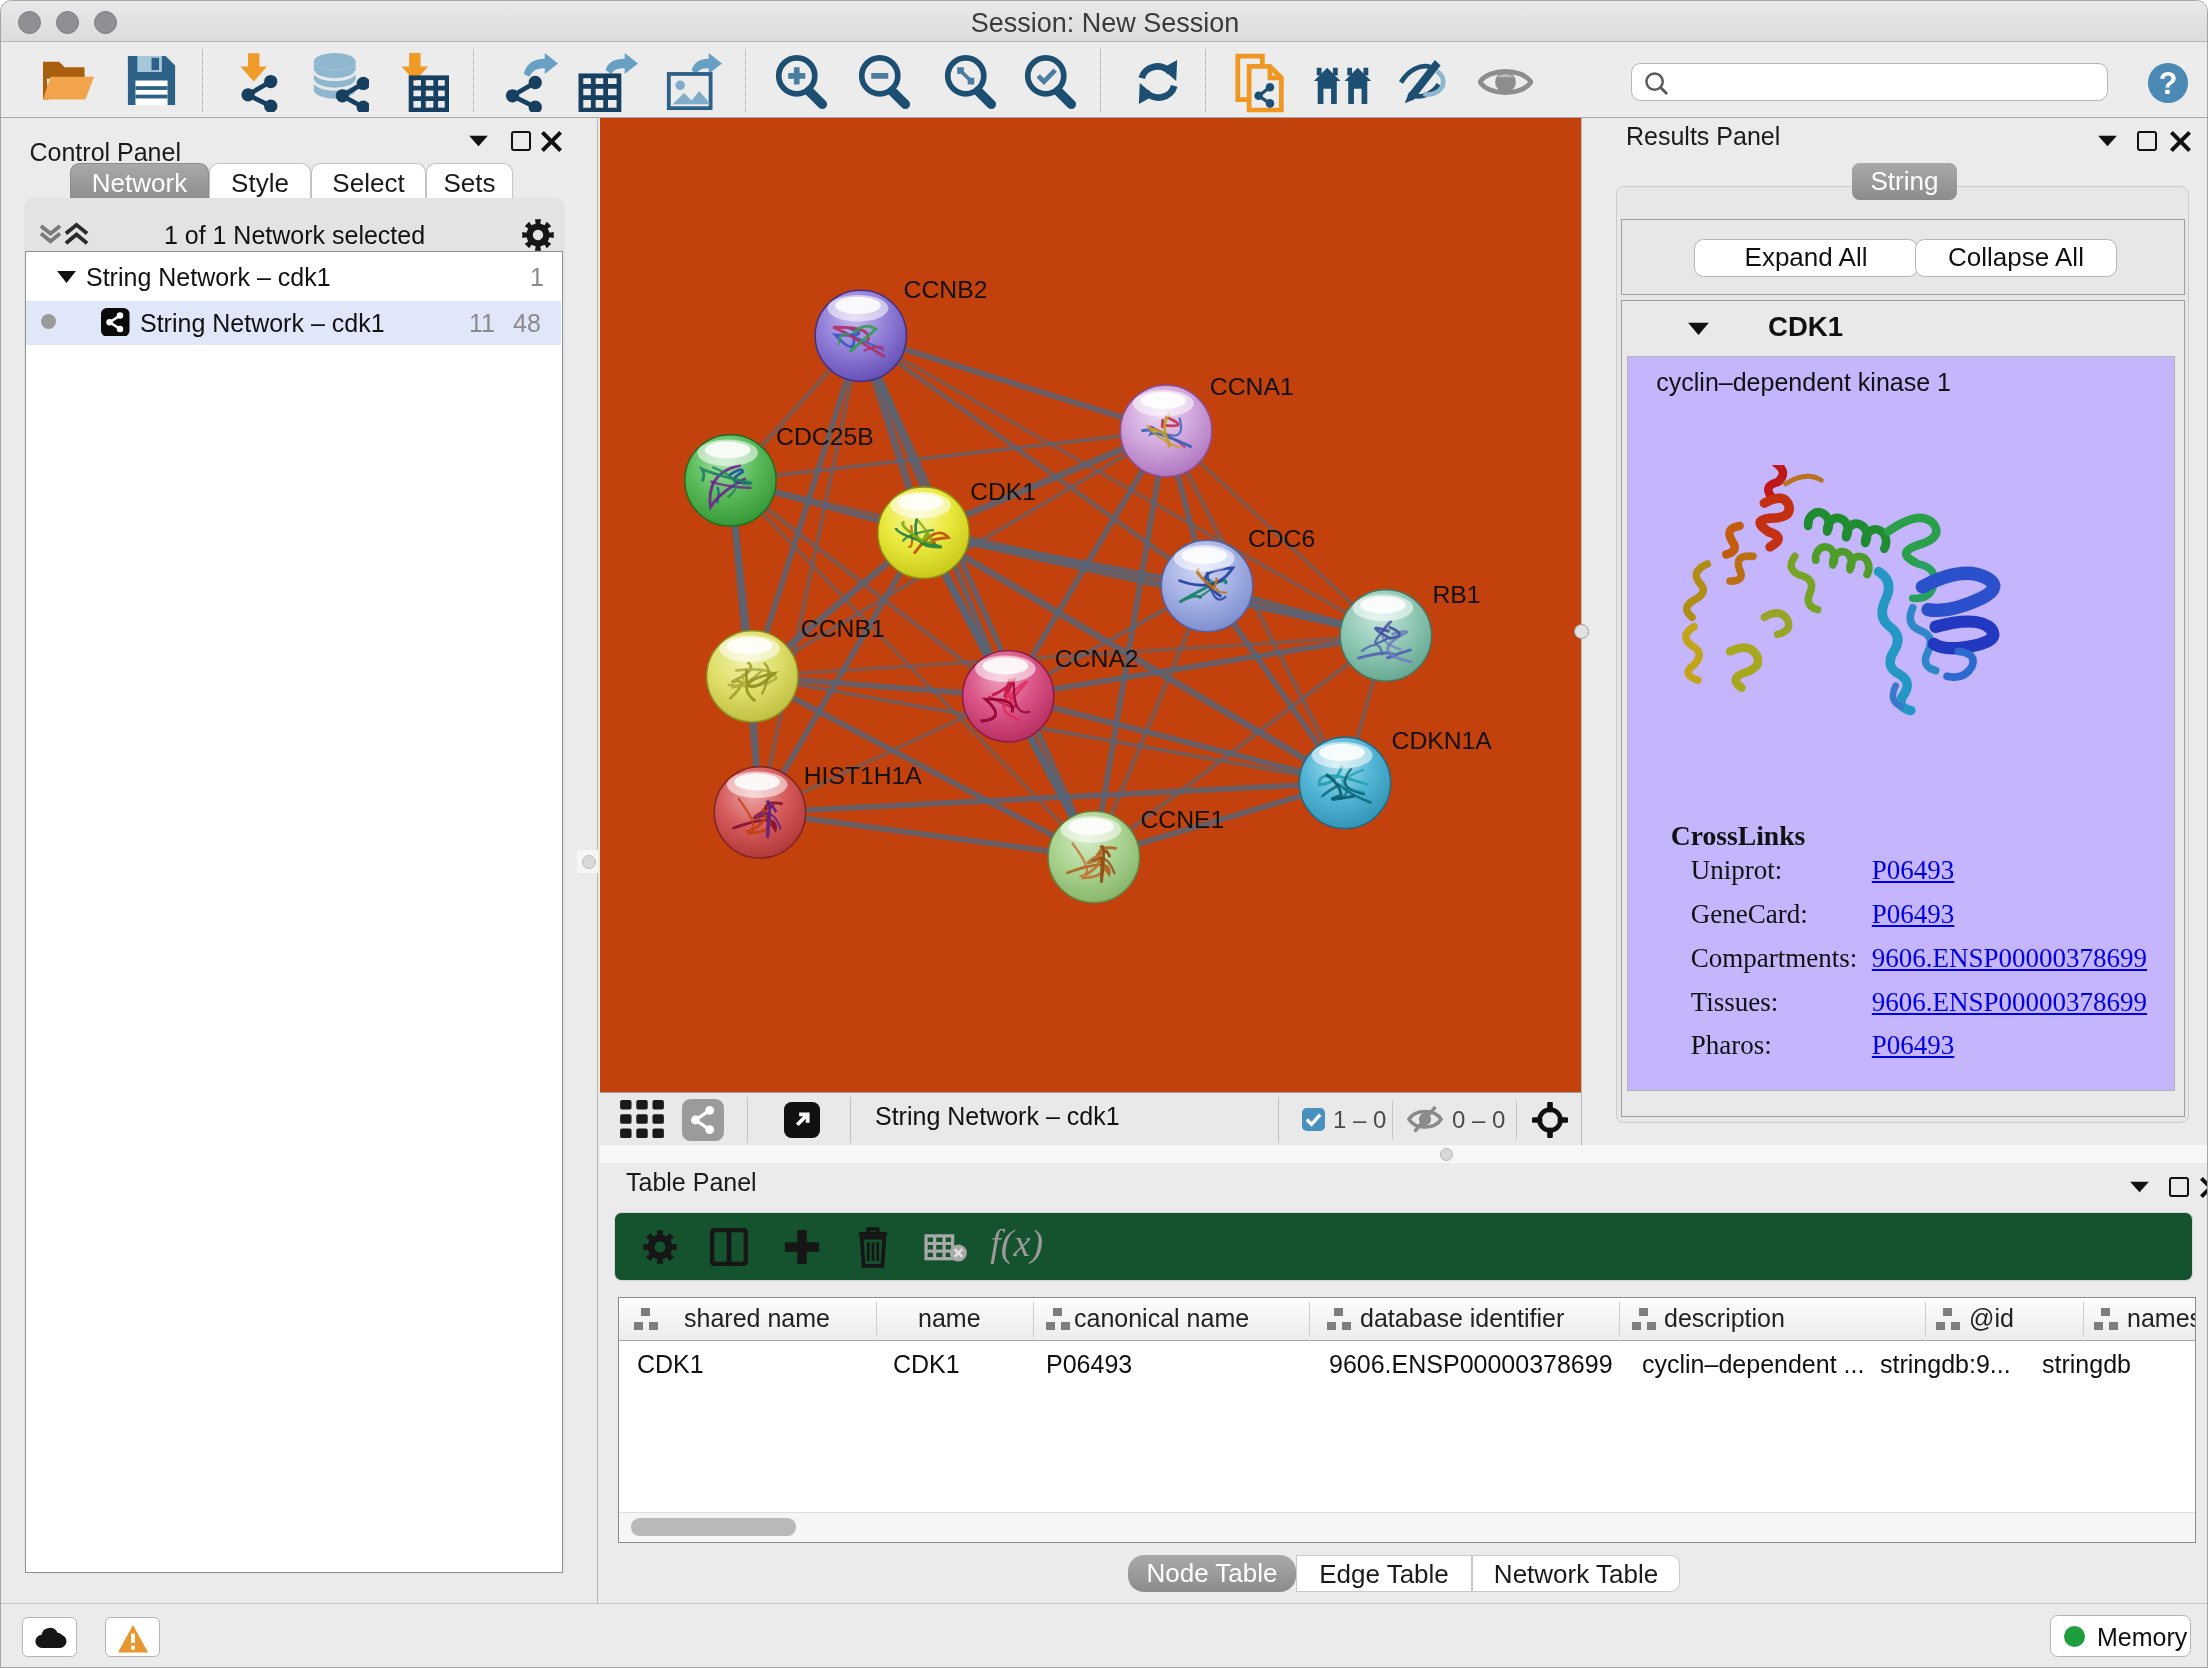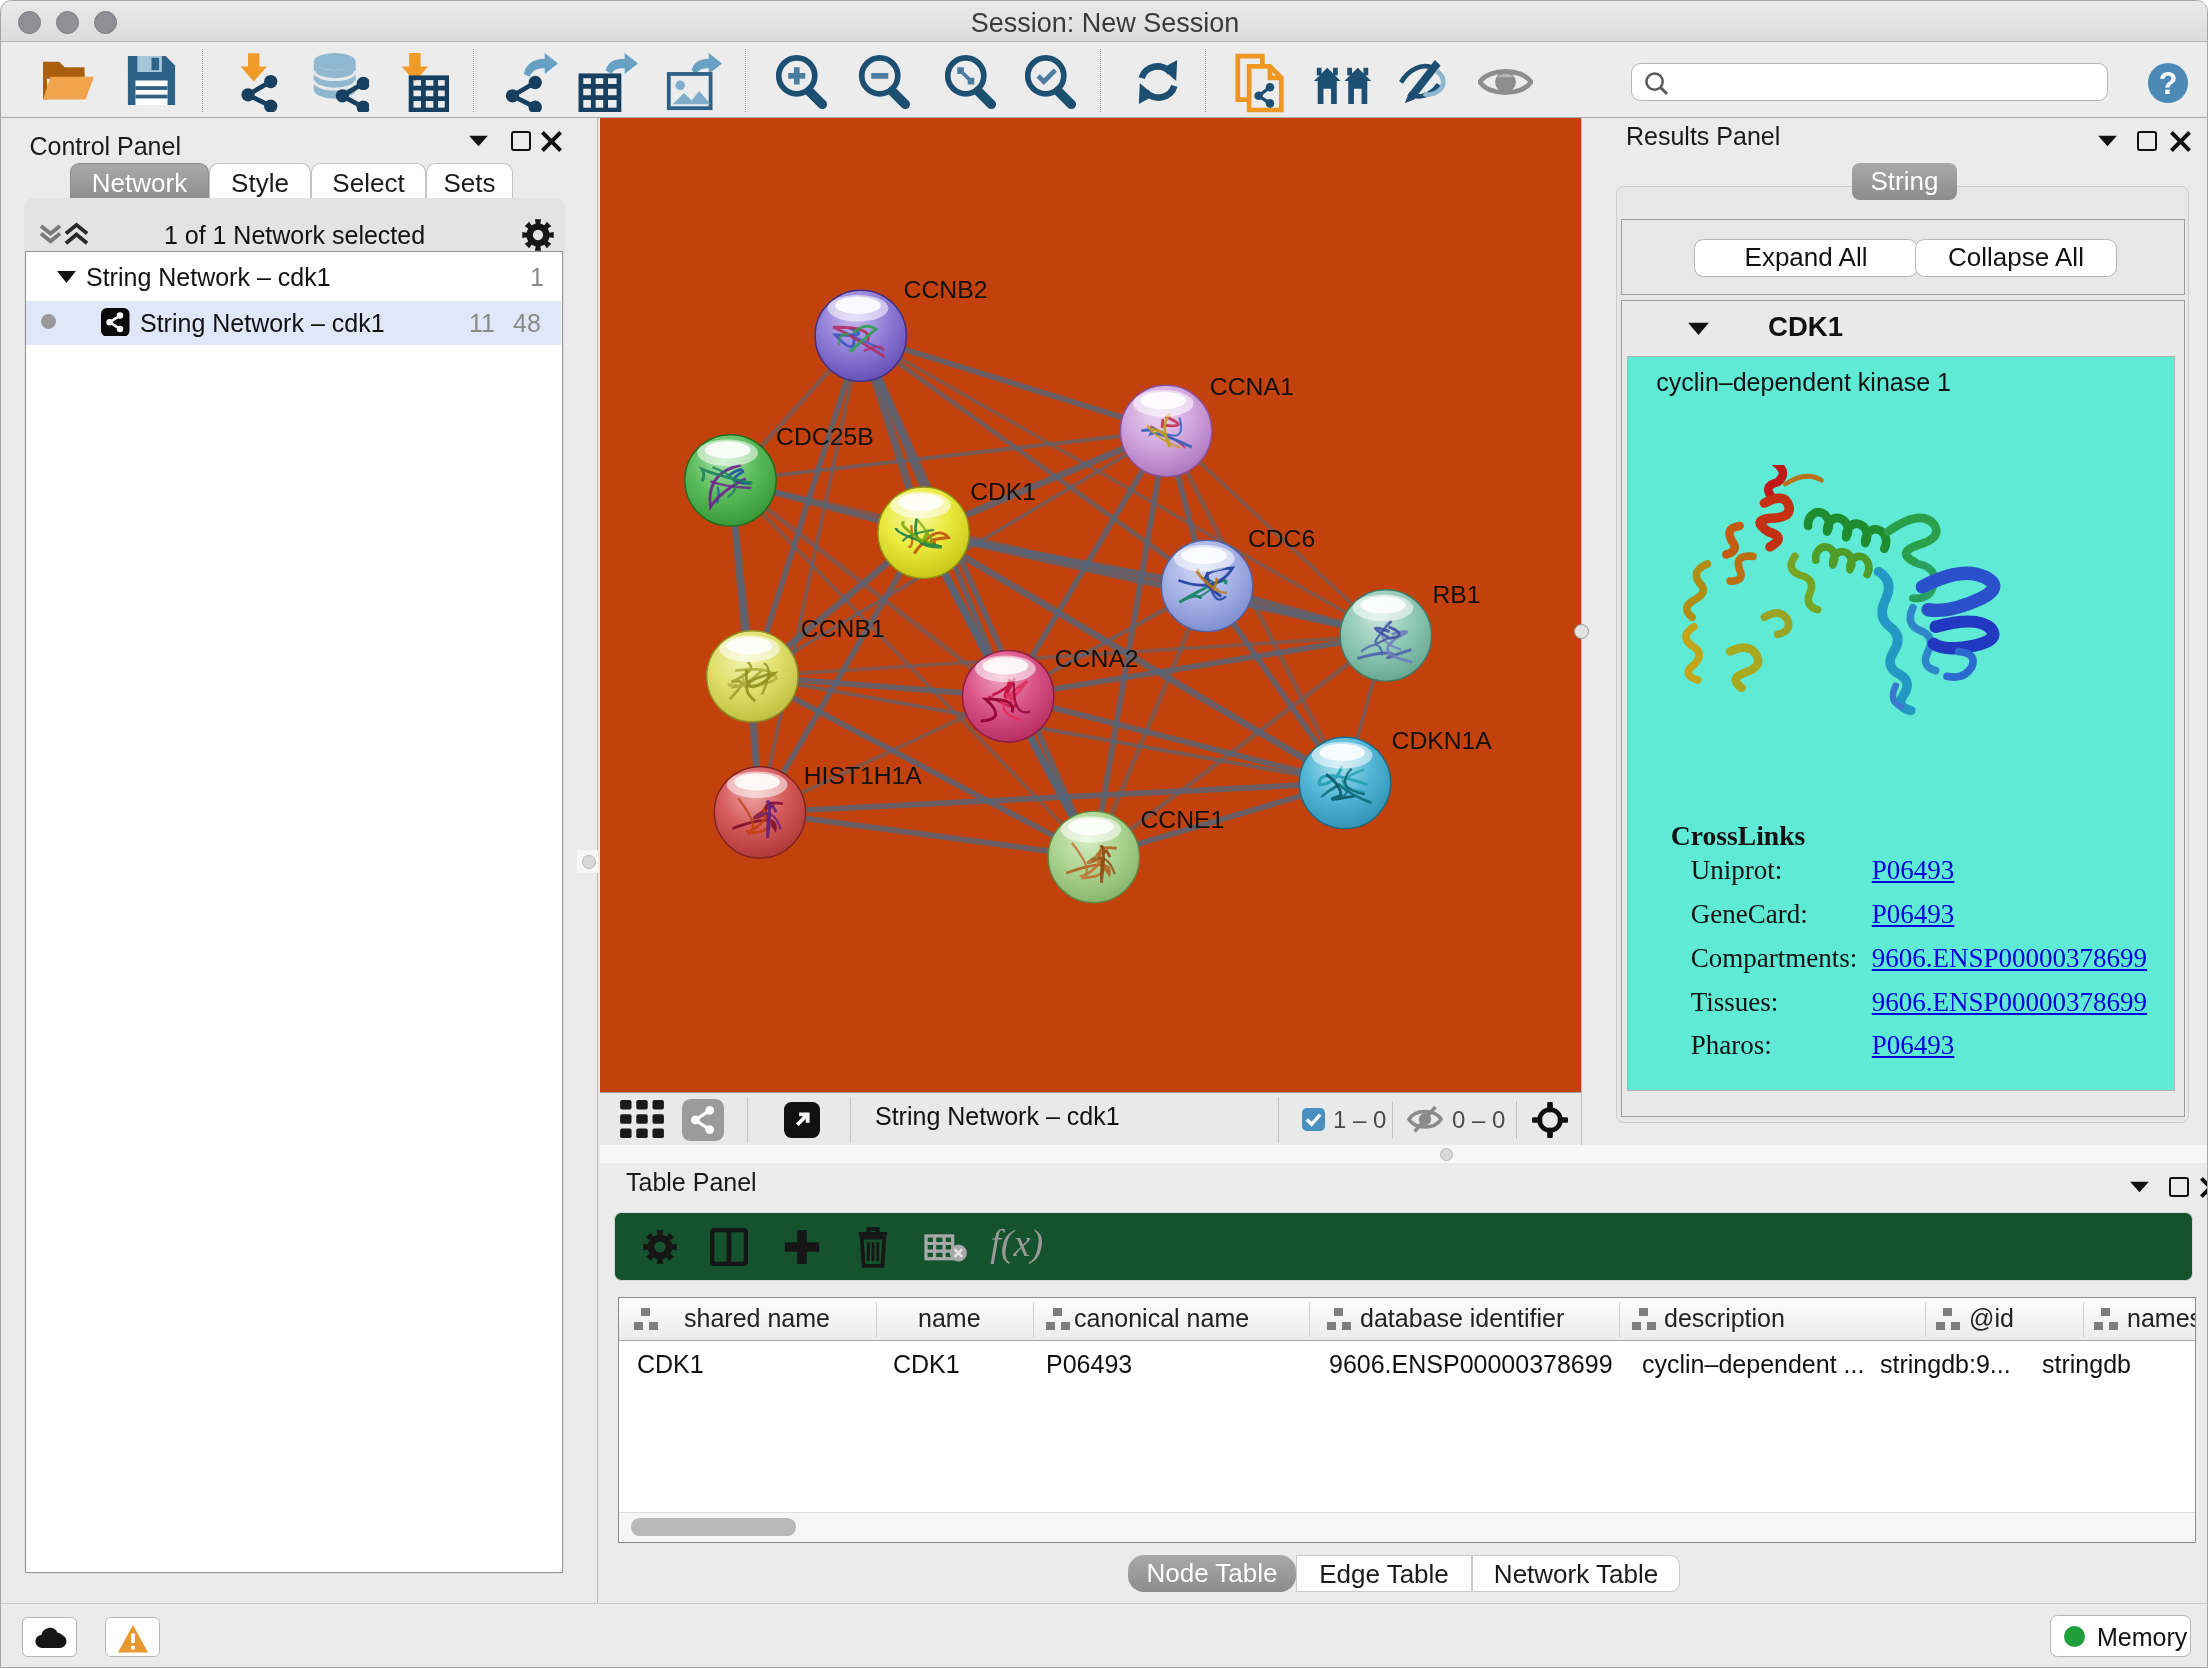--- a/index.html
+++ b/index.html
@@ -216,21 +216,21 @@
         <path d="M17,17 l7,7" stroke="#5a5a5a" stroke-width="3"></path>
       </svg>
     </div>
 
     <svg class="abs" style="left:2146px;top:19px" width="42" height="42" viewBox="0 0 44 44">
       <circle cx="22" cy="22" r="21" fill="#4c89b5"></circle>
       <text x="22" y="33" font-size="32" font-weight="bold" fill="#fff" text-anchor="middle" font-family="Liberation Sans">?</text>
     </svg>
   </div>
   <div class="abs" id="cpanel">
-    <div class="abs paneltitle" style="left:28.5px;top:14px">Control Panel</div>
+    <div class="abs paneltitle" style="left:28.5px;top:20px">Control Panel</div>
     <svg class="abs" style="left:466px;top:15px" width="23" height="15" viewBox="0 0 24 16">
         <path d="M2,3 h20 l-10,11 z" fill="#111"></path>
       </svg>
     <div class="abs" style="left:510px;top:13.3px;width:20px;height:20px;border:2.9px solid #111;border-radius:2.9px"></div>
     <svg class="abs" style="left:540px;top:13.3px" width="21" height="21" viewBox="0 0 22 22">
         <path d="M3,0 L11,8 19,0 22,3 14,11 22,19 19,22 11,14 3,22 0,19 8,11 0,3 z" fill="#111"></path>
       </svg>
 
     <div class="tabs">
       <div class="tab tabsel" style="left:69px;width:139px;top:45px">Network</div>
@@ -593,21 +593,21 @@
     <div class="abs" style="left:270px;top:45px;width:105px;height:37px;background:linear-gradient(#a9a9a9,#8c8c8c);border-radius:7.6px;color:#fff;font-size:26px;text-align:center;line-height:37px">String</div>
     <div class="abs" style="left:39px;top:101px;width:564px;height:76px;border:1px solid #9e9e9e">
       <div class="btn" style="left:72px;top:19px;width:224px;height:38px;border-radius:9.5px;font-size:26px;text-align:center;line-height:35px;color:#111">Expand All</div>
       <div class="btn" style="left:293px;top:19px;width:202px;height:38px;border-radius:9.5px;font-size:26px;text-align:center;line-height:35px;color:#111">Collapse All</div>
     </div>
     <div class="abs" style="left:39px;top:182px;width:564px;height:817px;border:1px solid #9e9e9e;background:#e9e9e9">
       <svg class="abs" style="left:64px;top:19px" width="25" height="17" viewBox="0 0 26 18">
           <path d="M2,3 h22 l-11,13 z" fill="#111"></path>
         </svg>
       <div class="abs" style="left:146px;top:9.5px;font-size:27.6px;font-weight:bold;color:#111">CDK1</div>
-      <div class="abs" style="left:4.8px;top:55px;width:548px;height:735px;border:1px solid #b3b3b3;background:#5eead4">
+      <div class="abs" style="left:4.8px;top:55px;width:548px;height:735px;border:1px solid #b3b3b3;background:#c4b5fd">
         <div class="abs" style="left:28.5px;top:11.4px;font-size:25px;color:#111">cyclin–dependent kinase 1</div>
         <svg class="abs" style="left:45px;top:108px" width="354" height="295" viewBox="0 0 372 310">
           <g fill="none" stroke-linecap="round" stroke-linejoin="round">
             <path d="M108,-2 q14,10 2,20 q-16,4 -6,16" stroke="#c01818" stroke-width="9"></path>
             <path d="M96,40 q22,-12 26,4 q2,12 -20,12 q-20,2 -2,14 q20,6 2,16" stroke="#c43012" stroke-width="10"></path>
             <path d="M70,64 q-16,2 -8,16 q8,10 -6,14" stroke="#c45c10" stroke-width="9"></path>
             <path d="M84,96 q-20,-2 -14,14 q6,12 -10,12" stroke="#ba7012" stroke-width="8"></path>
             <path d="M36,104 q-18,8 -8,20 q10,10 -6,18 q-14,8 -2,18" stroke="#b08d14" stroke-width="8"></path>
             <path d="M22,170 q-16,10 -2,20 q14,8 2,20 q-14,10 4,16" stroke="#c2a418" stroke-width="8"></path>
             <path d="M60,196 q20,-10 28,4 q6,12 -12,18 q-18,6 -4,16" stroke="#a8a81e" stroke-width="9"></path>

